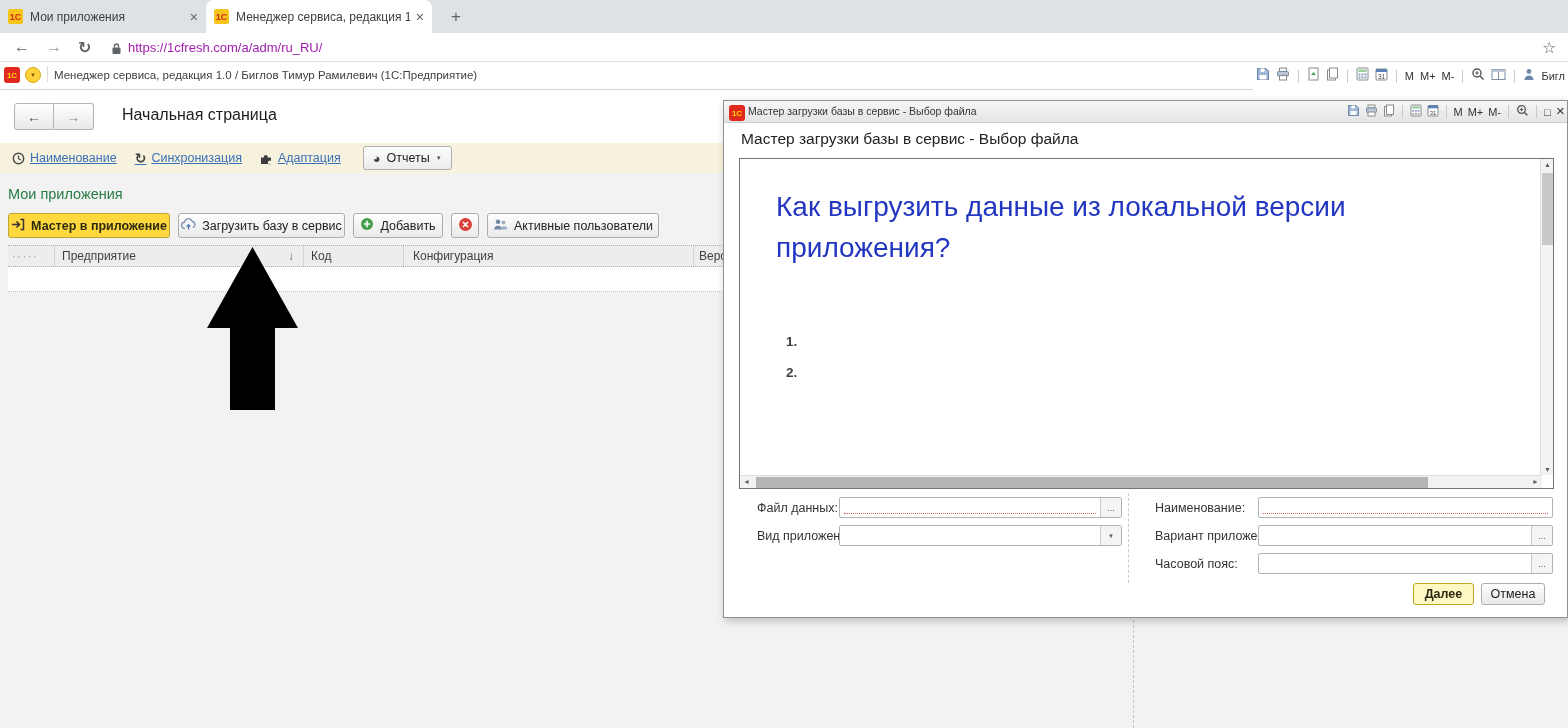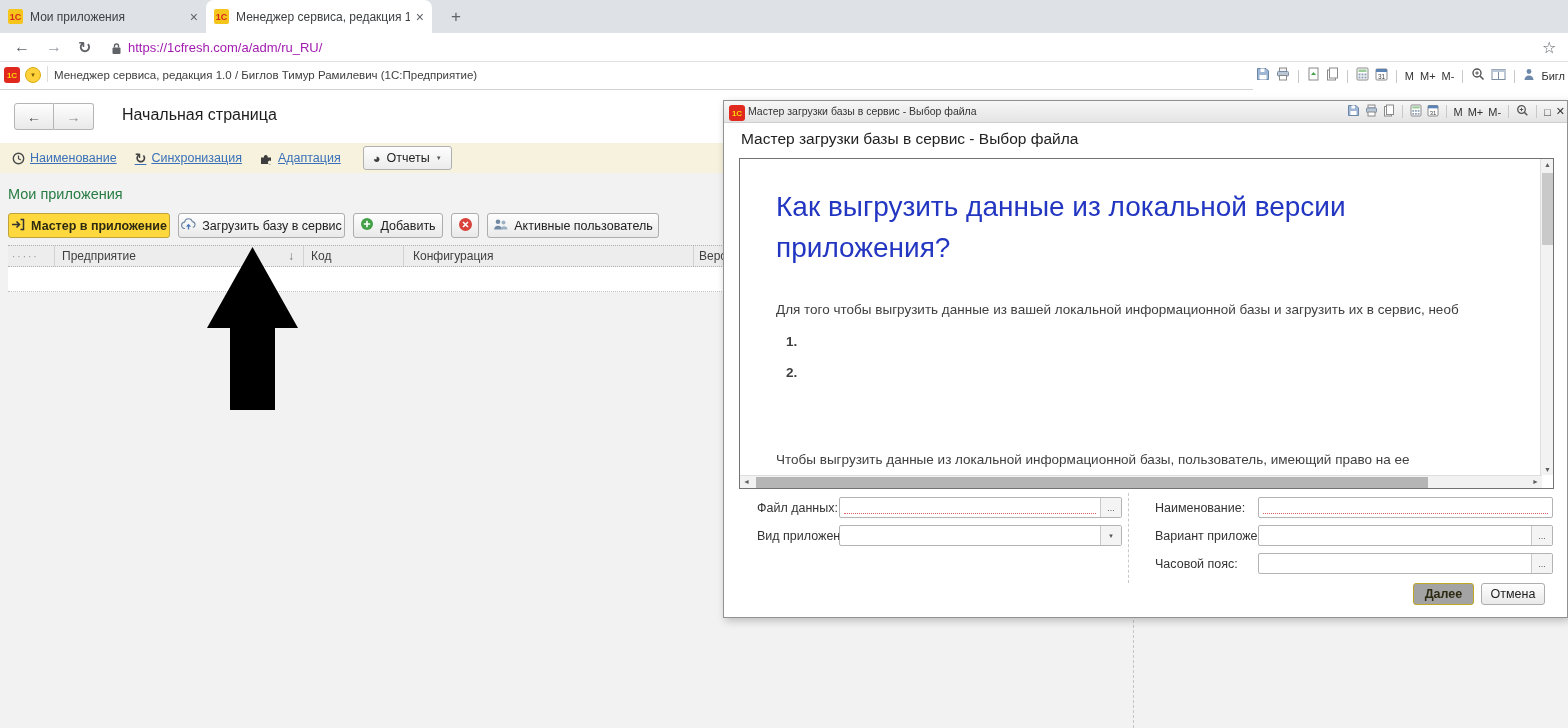--- a/index.html
+++ b/index.html
@@ -108,21 +108,21 @@
     box-sizing:border-box;display:flex;}
   .iarea{flex:1;position:relative;}
   .iarea.req::after{content:"";position:absolute;left:4px;right:4px;bottom:3px;border-bottom:1px dotted #e05b5b;}
   .ibtn{width:20px;border-left:1px solid #c9c9c9;background:#f4f4f4;display:flex;align-items:center;
     justify-content:center;font-size:9px;color:#555;}
   .ibtn.dd{font-size:6px;}
   #fsep{left:404px;top:392px;height:90px;width:0;border-left:1px dashed #c9c9c9;}
   .dlgbtn{position:absolute;height:22px;border:1px solid #adadad;border-radius:3px;
     background:linear-gradient(#fefefe,#e9e9e9);display:flex;align-items:center;justify-content:center;
     font-size:12.5px;color:#222;box-sizing:border-box;}
-  #btn-next{left:689px;top:482px;width:61px;background:#a3a3a3;border-color:#bfa726;font-weight:bold;color:#2d2a12;}
+  #btn-next{left:689px;top:482px;width:61px;background:#fef9c3;border-color:#bfa726;font-weight:bold;color:#2d2a12;}
   #btn-cancel{left:757px;top:482px;width:64px;}
 </style>
 </head>
 <body>
 
 <div id="tabbar" class="abs">
   <div class="tab inactive abs">
     <span class="favicon">1С</span>
     <span class="tab-title">Мои приложения</span>
     <span class="tab-close">×</span>
@@ -280,21 +280,21 @@
           <path d="M5 5l5 5M10 5l-5 5" stroke="#fff" stroke-width="1.6"></path>
         </svg></span>
   </div>
   <div id="btn-users" class="abs btn">
     <span><svg width="15" height="13">
           <circle cx="5" cy="3.8" r="2.3" fill="#7189a5"></circle>
           <path d="M1.2 11.5a3.8 3.8 0 0 1 7.6 0z" fill="#7189a5"></path>
           <circle cx="10.5" cy="4.5" r="2" fill="#9db0c4"></circle>
           <path d="M7.8 11.5a3.3 3.3 0 0 1 6.6 0z" fill="#9db0c4"></path>
         </svg></span>
-    <span>Активные пользователь</span>
+    <span>Активные пользователи</span>
   </div>
 
   <div id="thead" class="abs">
     <span class="th" style="left:4px;letter-spacing:2px;color:#999;font-size:10px;top:5px;">·····</span>
     <span class="thsep" style="left:46px;"></span>
     <span class="th" style="left:54px;">Предприятие</span>
     <span class="th" style="left:280px;color:#777;">↓</span>
     <span class="thsep" style="left:295px;"></span>
     <span class="th" style="left:303px;">Код</span>
     <span class="thsep" style="left:395px;"></span>
@@ -360,24 +360,22 @@
         </svg></span>
     <span class="vdiv"></span>
     <span class="mkey">□</span>
     <span class="mkey">✕</span>
   </div>
 
   <div id="dlg-heading" class="abs">Мастер загрузки базы в сервис - Выбор файла</div>
 
   <div id="dlg-content" class="abs">
     <div id="h1a" class="h1blue">Как выгрузить данные из локальной версии приложения?</div>
-    <div id="p1" class="bodytext">Для того чтобы выгрузить данные из вашей локальной информационной базы и загрузить их в сервис, необ</div>
     <span id="li1n" class="linum">1.</span>
     <span id="li2n" class="linum">2.</span>
-    <div id="p2" class="bodytext">Чтобы выгрузить данные из локальной информационной базы, пользователь, имеющий право на ее</div>
     <div id="vscroll" class="abs">
       <span class="sarr" style="left:3px;top:2px;">▲</span>
       <div id="vthumb" class="abs"></div>
       <span class="sarr" style="left:3px;bottom:2px;">▼</span>
     </div>
     <div id="hscroll" class="abs">
       <span class="sarr" style="left:3px;top:2px;">◄</span>
       <div id="hthumb" class="abs"></div>
       <span class="sarr" style="right:3px;top:2px;">►</span>
     </div>

